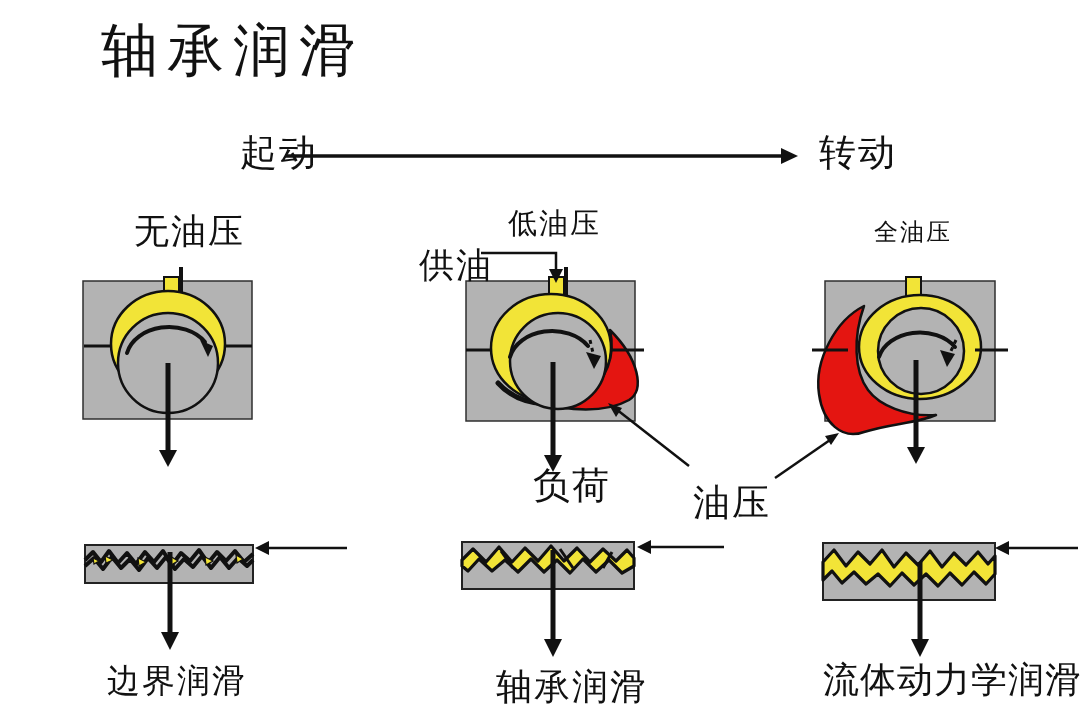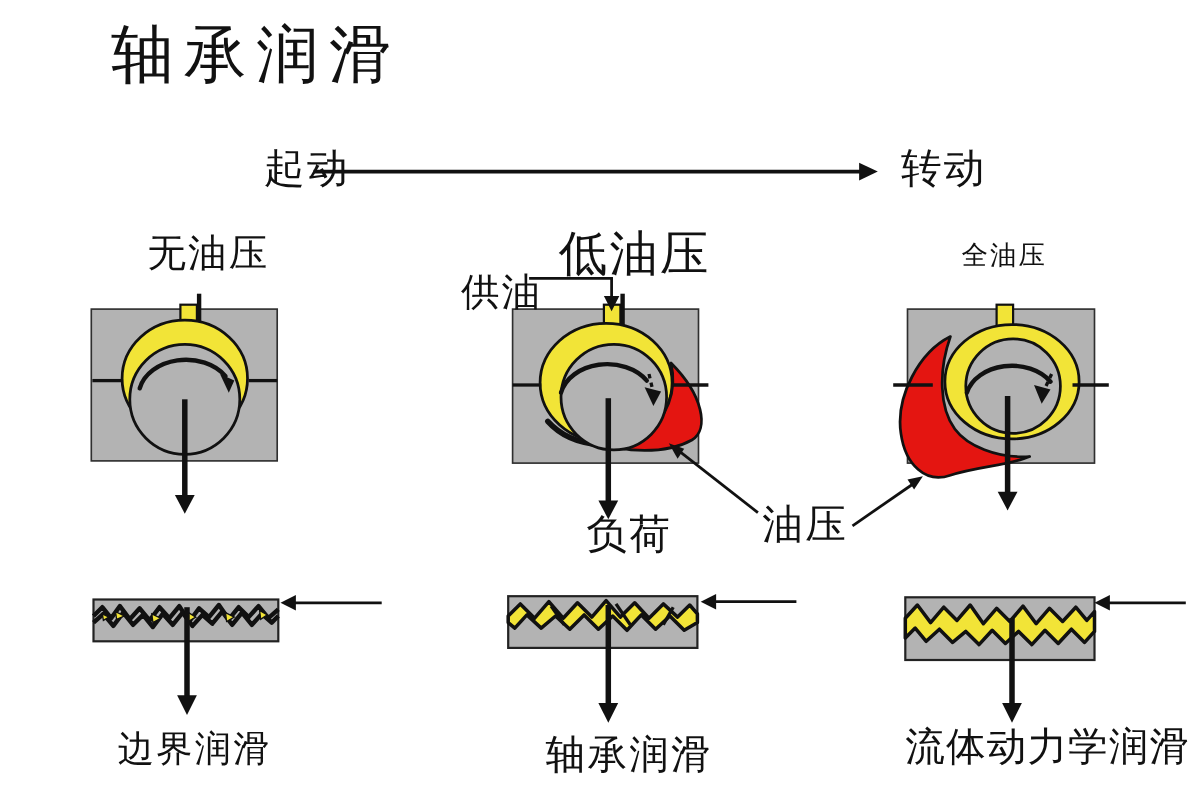--- a/index.html
+++ b/index.html
@@ -16,25 +16,25 @@
     font-family:"DejaVu Serif","Liberation Serif",serif;
     color:var(--line-black);
   }
   .stage{position:absolute;inset:0;border-radius:20px;}
   svg.diagram{position:absolute;left:0;top:0;}
   .lbl{position:absolute;white-space:nowrap;letter-spacing:2px;line-height:1;}
   .lbl-title{left:101px;top:22px;font-size:57px;letter-spacing:9px;}
   .lbl-start{left:196px;top:134px;font-size:37px;margin-left:44px;}
   .lbl-end{left:819px;top:134px;font-size:37px;}
   .lbl-cond0{left:134px;top:214px;font-size:35px;}
-  .lbl-cond1{left:508px;top:209px;font-size:44px;}
+  .lbl-cond1{left:508px;top:209px;font-size:29px;}
   .lbl-supply{left:419px;top:248px;font-size:35px;font-family:Liberation Serif, serif;}
   .lbl-cond2{left:874px;top:220px;font-size:24px;}
   .lbl-load{left:533px;top:467px;font-size:37px;}
-  .lbl-oil{left:693px;top:458px;font-size:37px;}
+  .lbl-oil{left:693px;top:487px;font-size:37px;font-family:Liberation Mono, monospace;}
   .lbl-reg0{left:107px;top:664px;font-size:33px;}
   .lbl-reg1{left:496px;top:669px;font-size:36px;}
   .lbl-reg2{left:811px;top:662px;font-size:36px;letter-spacing:1px;margin-left:12px;}
 </style>
 </head>
 <body>
 
 <div class="stage">
 
   <svg class="diagram" width="1080" height="727" viewBox="0 0 1080 727">

